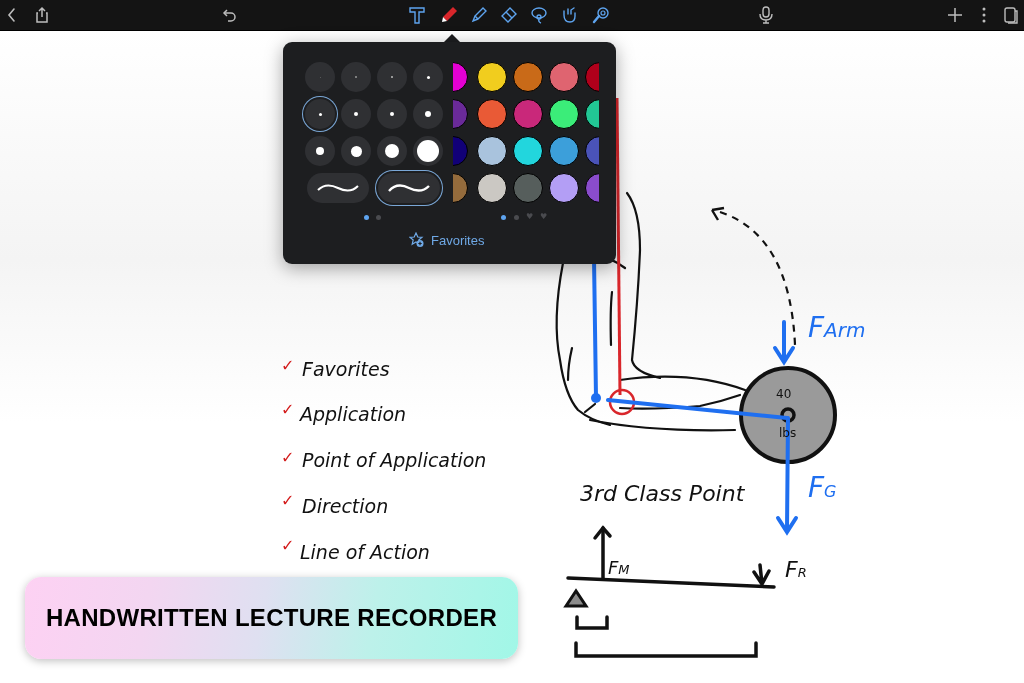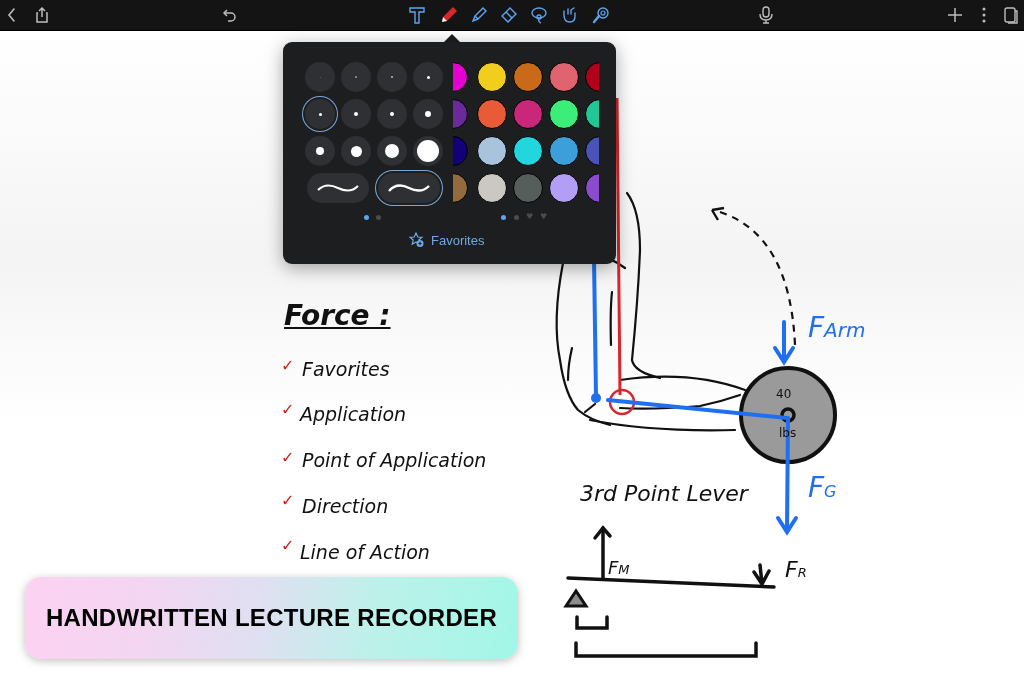--- a/index.html
+++ b/index.html
@@ -155,37 +155,36 @@
       <path d="M568 578 L774 587"></path>
       <path d="M603 578 L603 528"></path>
       <path d="M595 538 L603 528 L610 536"></path>
       <path d="M760 565 L762 584 M754 572 L762 584 L769 571"></path>
       <path d="M577 617 L577 628 L607 628 L607 617"></path>
       <path d="M576 643 L576 656 L756 656 L756 643"></path>
     </g>
     <path d="M566 606 L576 591 L586 606 Z" fill="#8c8c8c" stroke="#111" stroke-width="3"></path>
   </svg>
 
-  <div class="hw" style="left:284px;top:268px;font-size:28px;font-weight:bold;text-decoration:underline;">Force :</div>
   <div class="check" style="left:281px;top:325px;">✓</div>
   <div class="hw" style="left:302px;top:327px;font-size:19px;">Favorites</div>
   <div class="check" style="left:281px;top:369px;">✓</div>
   <div class="hw" style="left:300px;top:372px;font-size:19px;">Application</div>
   <div class="check" style="left:281px;top:417px;">✓</div>
   <div class="hw" style="left:302px;top:418px;font-size:19px;">Point of Application</div>
   <div class="check" style="left:281px;top:460px;">✓</div>
   <div class="hw" style="left:302px;top:464px;font-size:19px;">Direction</div>
   <div class="check" style="left:281px;top:505px;">✓</div>
   <div class="hw" style="left:300px;top:510px;font-size:19px;">Line of Action</div>
 
   <div class="hw" style="left:776px;top:356px;font-size:12px;font-style:normal;">40</div>
   <div class="hw" style="left:779px;top:395px;font-size:12px;font-style:normal;">lbs</div>
   <div class="hw" style="left:808px;top:280px;font-size:28px;color:#1f6ff0;"><span>F</span><span style="font-size:20px;">Arm</span></div>
   <div class="hw" style="left:808px;top:440px;font-size:28px;color:#1f6ff0;"><span>F</span><span style="font-size:16px;">G</span></div>
-  <div class="hw" style="left:580px;top:450px;font-size:22px;">3rd Point Lever</div>
+  <div class="hw" style="left:580px;top:450px;font-size:22px;">3rd Class Point</div>
   <div class="hw" style="left:608px;top:526px;font-size:18px;"><span>F</span><span style="font-size:13px;">M</span></div>
   <div class="hw" style="left:785px;top:526px;font-size:22px;"><span>F</span><span style="font-size:13px;">R</span></div>
 </div>
 
 <div class="popover-caret"></div>
 <div class="popover">
 
   <div class="size-dot" style="left:22px;top:20px;">
       <div class="inner" style="width:1px;height:1px;background:#666;"></div>
     </div>

